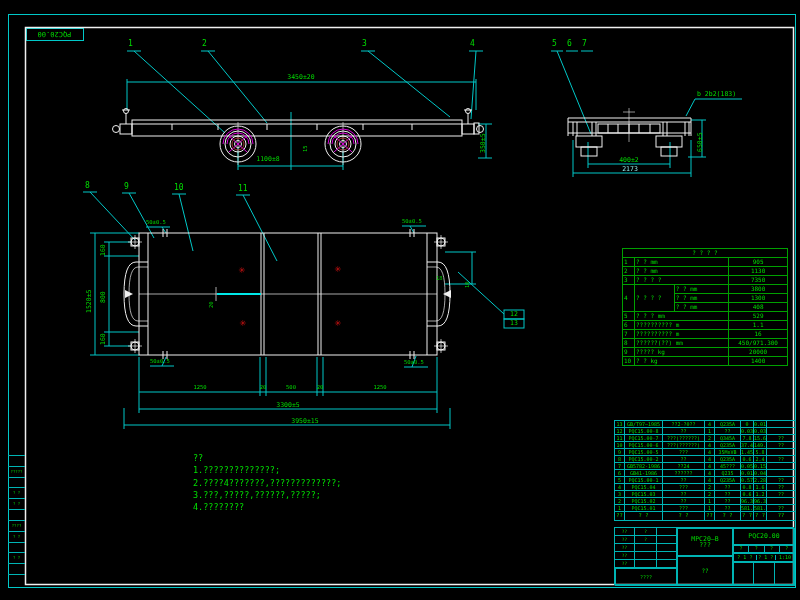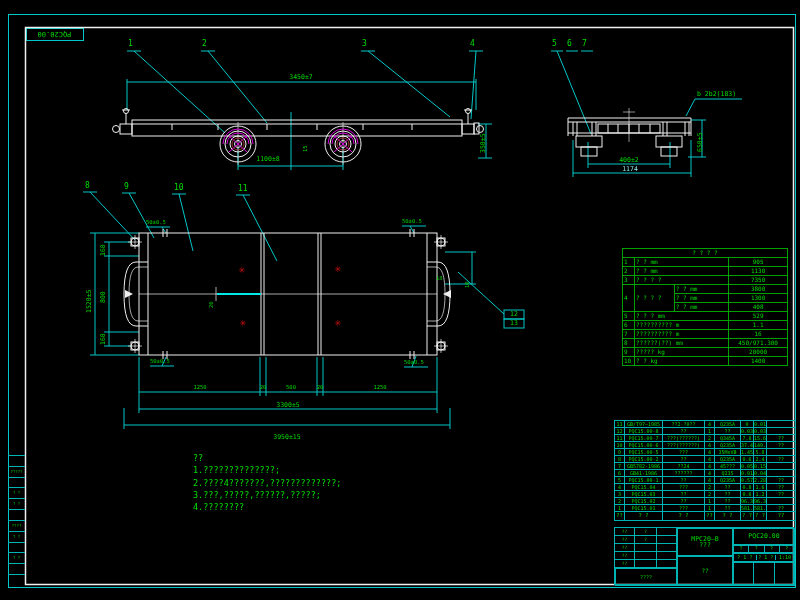--- a/index.html
+++ b/index.html
@@ -175,39 +175,39 @@
 <div class="lbl callout" style="left:567px;top:40px;">6</div>
 <div class="lbl callout" style="left:582px;top:40px;">7</div>
 
 <div class="lbl callout" style="left:85px;top:182px;">8</div>
 <div class="lbl callout" style="left:124px;top:183px;">9</div>
 <div class="lbl callout" style="left:174px;top:184px;">10</div>
 <div class="lbl callout" style="left:238px;top:185px;">11</div>
 <div class="lbl boxnum ctr" style="left:514px;top:311px;">12</div>
 <div class="lbl boxnum ctr" style="left:514px;top:320px;">13</div>
 
-<div class="lbl ctr" style="left:301px;top:74px;">3450±7</div>
+<div class="lbl ctr" style="left:301px;top:74px;">3450±20</div>
 <div class="lbl ctr" style="left:268px;top:156px;">1100±8</div>
 <div class="lbl rot" style="left:480px;top:153px;">350±5</div>
 <div class="lbl rot tiny" style="left:303px;top:152px;">15</div>
 <div class="lbl ctr" style="left:629px;top:157px;">400±2</div>
-<div class="lbl ctr cy" style="left:630px;top:166px;">1174</div>
+<div class="lbl ctr cy" style="left:630px;top:166px;">2173</div>
 <div class="lbl rot" style="left:697px;top:152px;">650±5</div>
 <div class="lbl" style="left:697px;top:91px;">b 2b2(183)</div>
 <div class="lbl rot" style="left:100px;top:256px;">160</div>
 <div class="lbl rot" style="left:100px;top:303px;">800</div>
 <div class="lbl rot" style="left:100px;top:345px;">160</div>
 <div class="lbl rot" style="left:86px;top:313px;">1520±5</div>
 <div class="lbl ctr tiny" style="left:200px;top:385px;">1250</div>
 <div class="lbl ctr tiny" style="left:263px;top:385px;">20</div>
 <div class="lbl ctr tiny" style="left:291px;top:385px;">500</div>
 <div class="lbl ctr tiny" style="left:320px;top:385px;">20</div>
 <div class="lbl ctr tiny" style="left:380px;top:385px;">1250</div>
 <div class="lbl ctr" style="left:288px;top:402px;">3300±5</div>
-<div class="lbl ctr" style="left:287px;top:418px;margin-top:16px;">3950±15</div>
+<div class="lbl ctr" style="left:305px;top:418px;">3950±15</div>
 <div class="lbl tiny" style="left:146px;top:220px;">50±0.5</div>
 <div class="lbl tiny" style="left:402px;top:219px;">50±0.5</div>
 <div class="lbl tiny" style="left:150px;top:359px;">50±0.5</div>
 <div class="lbl tiny" style="left:404px;top:360px;">50±0.5</div>
 <div class="lbl rot tiny" style="left:209px;top:308px;">20</div>
 <div class="lbl tiny" style="left:436px;top:276px;">18</div>
 <div class="lbl rot tiny" style="left:465px;top:288px;">10</div>
 
 <div class="redmark" style="left:242px;top:269px;">✳</div>
 <div class="redmark" style="left:338px;top:268px;">✳</div>

